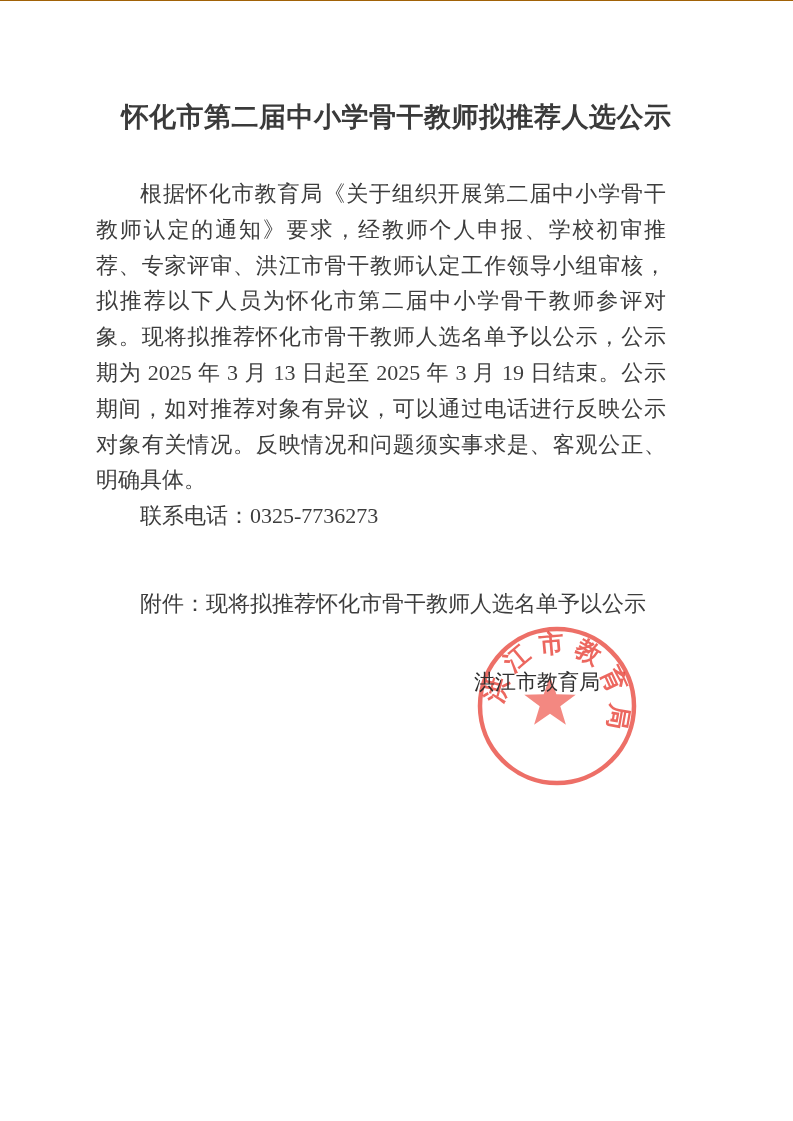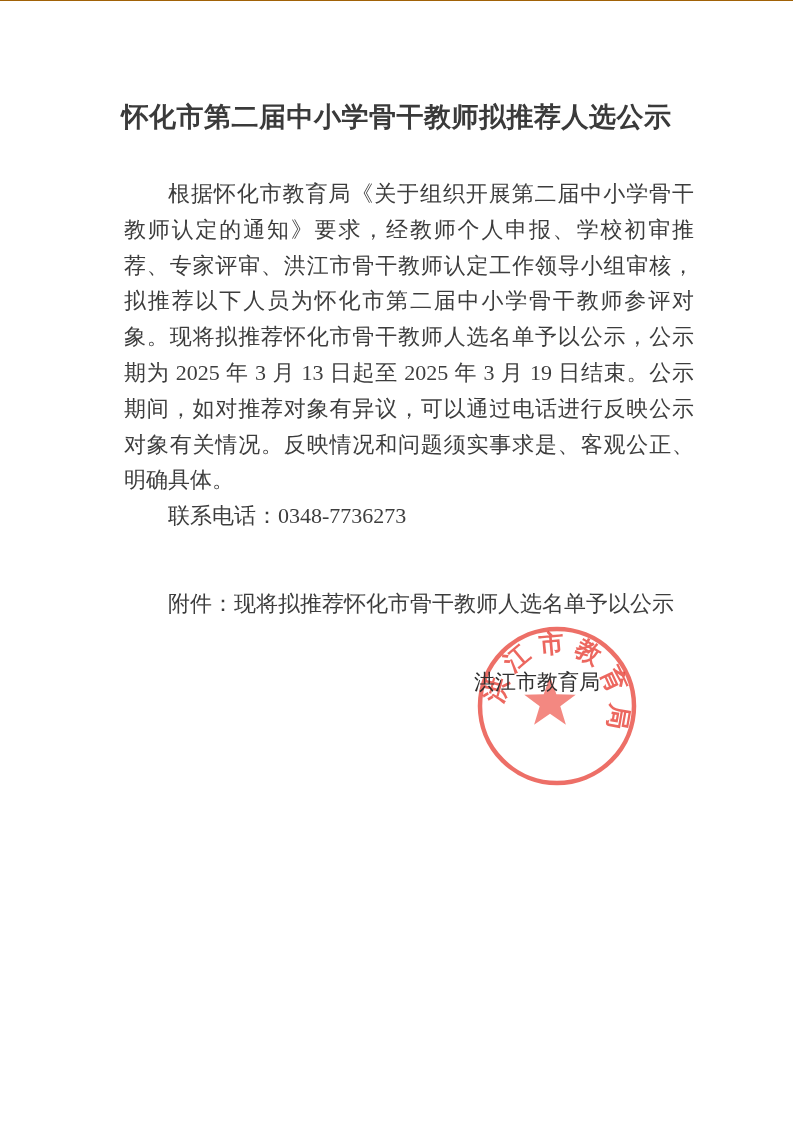--- a/index.html
+++ b/index.html
@@ -18,21 +18,21 @@
     text-align: center;
     font-family: "DejaVu Sans", "Liberation Sans", sans-serif;
     font-weight: bold;
     font-size: 27px;
     line-height: 38px;
     color: #3a3a3a;
     letter-spacing: 0.5px;
   }
   .body-block {
     position: absolute;
-    left: 124px;
+    left: 96px;
     top: 175px;
     width: 570px;
     font-size: 22px;
     line-height: 35.8px;
     text-align: justify;
     text-justify: inter-ideograph;
     color: #3d3d3d;
   }
   .body-paragraph { text-indent: 2em; margin: 0; }
   .contact-line   { text-indent: 2em; margin: 0; }
@@ -65,21 +65,21 @@
 </style>
 </head>
 <body>
 
 <div class="page">
 
   <h1 class="doc-title">怀化市第二届中小学骨干教师拟推荐人选公示</h1>
 
   <div class="body-block">
     <p class="body-paragraph">根据怀化市教育局《关于组织开展第二届中小学骨干教师认定的通知》要求，经教师个人申报、学校初审推荐、专家评审、洪江市骨干教师认定工作领导小组审核，拟推荐以下人员为怀化市第二届中小学骨干教师参评对象。现将拟推荐怀化市骨干教师人选名单予以公示，公示期为 2025 年 3 月 13 日起至 2025 年 3 月 19 日结束。公示期间，如对推荐对象有异议，可以通过电话进行反映公示对象有关情况。反映情况和问题须实事求是、客观公正、明确具体。</p>
-    <p class="contact-line">联系电话：0348-7736273</p>
+    <p class="contact-line">联系电话：0325-7736273</p>
     <p class="attachment-line">附件：现将拟推荐怀化市骨干教师人选名单予以公示</p>
   </div>
 
   <div class="seal">
     <svg viewBox="0 0 170 170" xmlns="http://www.w3.org/2000/svg">
       <circle cx="85" cy="85" r="77" fill="none" stroke="#e8463c" stroke-width="4.5" opacity="0.78"></circle>
       <polygon points="78,55 84.4,73.3 103.7,73.7 88.3,85.3 93.9,103.8 78,92.8 62.1,103.8 67.7,85.3 52.3,73.7 71.7,73.3" fill="#ee5a50" opacity="0.72"></polygon>
       <g fill="#e8463c" opacity="0.82" font-size="25" text-anchor="middle">
         <text class="seal-char" x="85" y="31" transform="rotate(-75,85,85)">洪</text>
         <text class="seal-char" x="85" y="31" transform="rotate(-40,85,85)">江</text>

